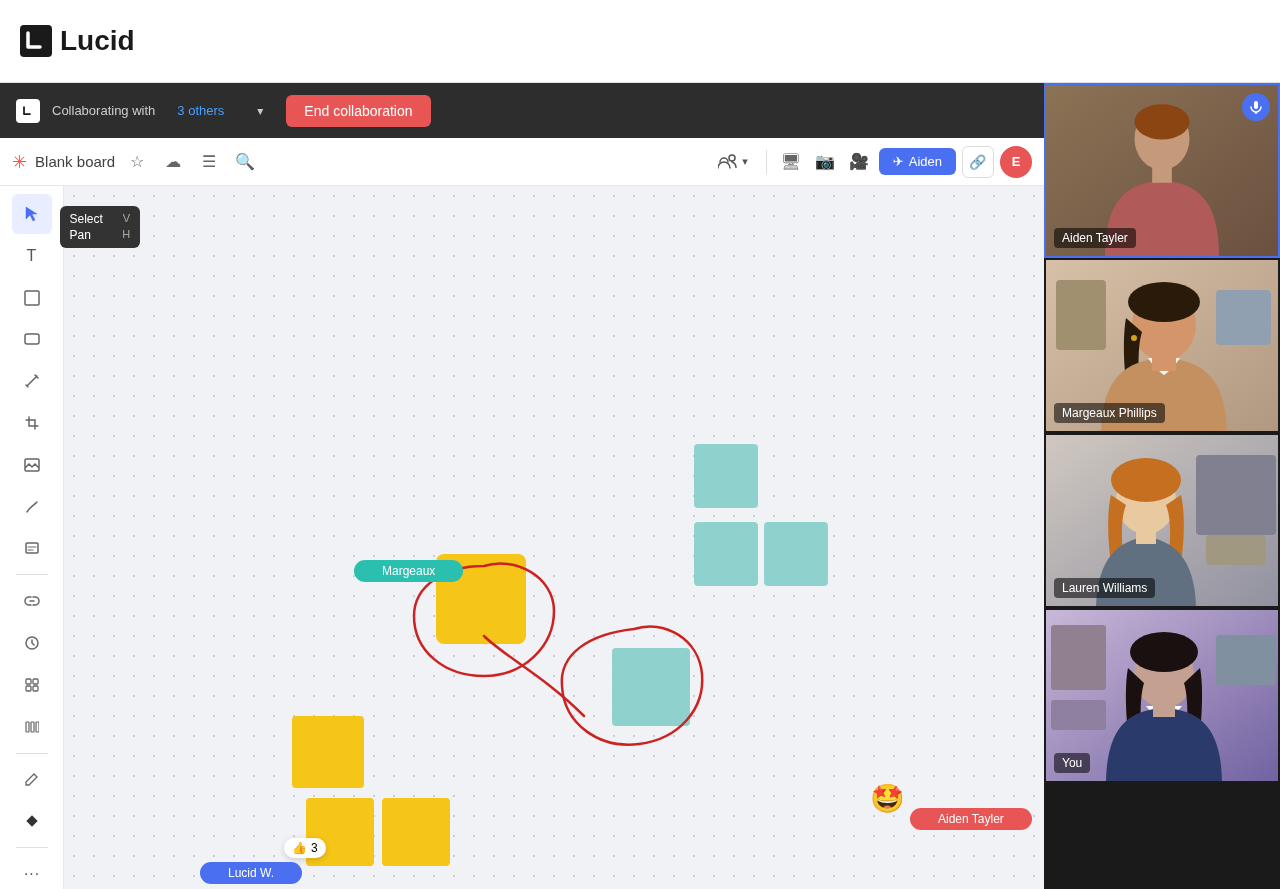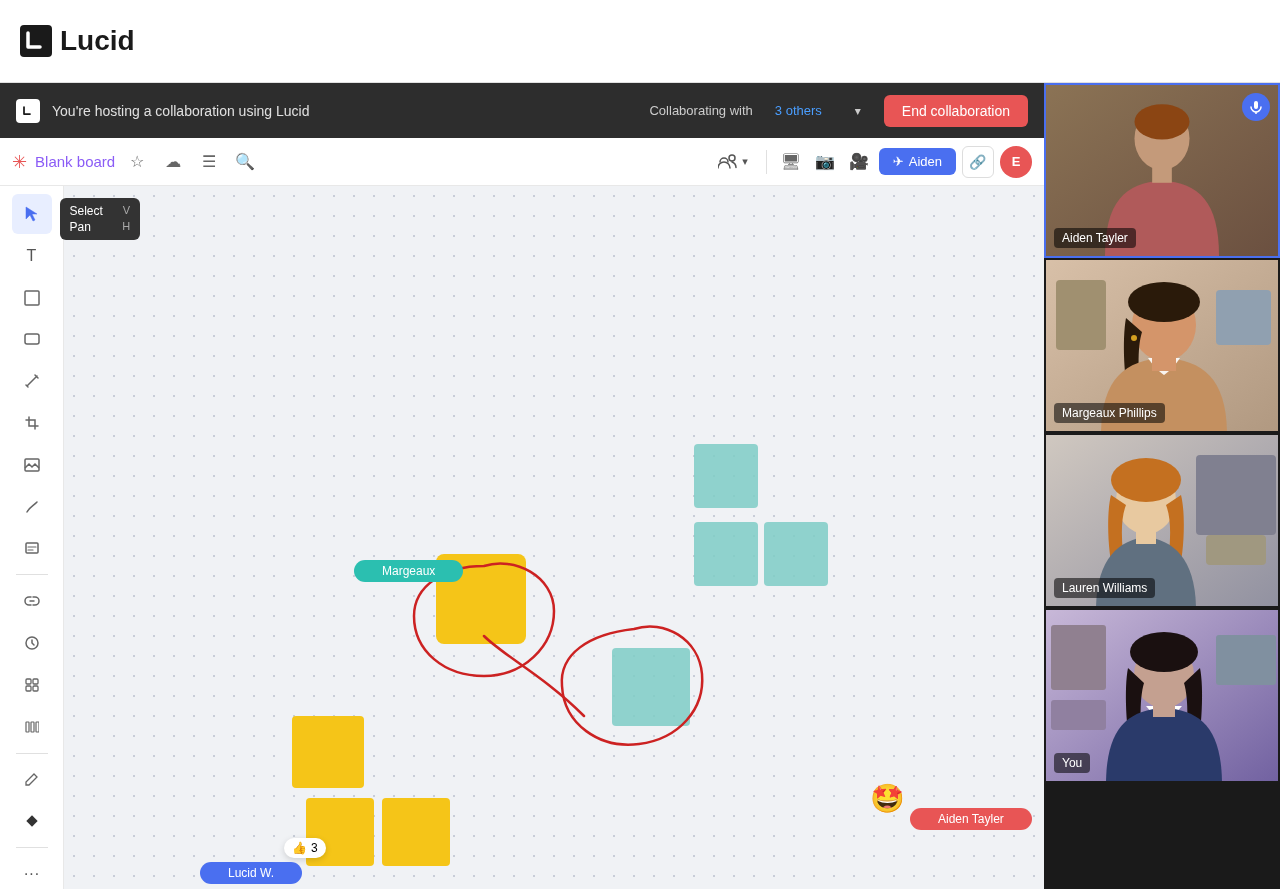--- a/index.html
+++ b/index.html
@@ -105,21 +105,21 @@
       align-items: center;
       gap: 8px;
     }
     #snowflake-icon {
       color: #e85555;
       font-size: 18px;
     }
     #board-title {
       font-size: 15px;
       font-weight: 500;
-      color: #8b5cf6;
+      color: #404040;
     }
     .toolbar-icon-btn {
       width: 28px;
       height: 28px;
       border: none;
       background: transparent;
       cursor: pointer;
       display: flex;
       align-items: center;
       justify-content: center;
@@ -227,21 +227,21 @@
     .tool-btn.active { background: #e8eeff; color: #4a6ff0; }
     .tool-divider {
       width: 32px;
       height: 1px;
       background: #e0e0e0;
       margin: 4px 0;
     }
     #select-tooltip {
       position: absolute;
       left: 48px;
-      top: 4px;
+      top: 12px;
       background: #333;
       color: #fff;
       border-radius: 6px;
       padding: 6px 10px;
       font-size: 12px;
       white-space: nowrap;
       z-index: 100;
       pointer-events: none;
     }
     #select-tooltip-row1 {
@@ -385,21 +385,20 @@
 <div id="main-layout">
 
   <div id="canvas-area">
 
     <div id="collab-bar">
       <div id="collab-bar-logo">
         <svg width="16" height="16" viewBox="0 0 32 32" fill="none">
           <path d="M8 8 L8 22 L20 22" stroke="#1a1a1a" stroke-width="3.5" stroke-linecap="round" stroke-linejoin="round"></path>
         </svg>
       </div>
-      <span id="collab-bar-text">You're hosting a collaboration using Lucid</span>
       <div id="collab-with">
         <span>Collaborating with</span>
         <span id="collab-count">3 others</span>
         <button class="toolbar-icon-btn" style="color:#ccc;font-size:12px;">▾</button>
       </div>
       <button id="end-collab-btn">End collaboration</button>
     </div>
 
     <div id="toolbar-bar">
       <div id="board-title-area">

